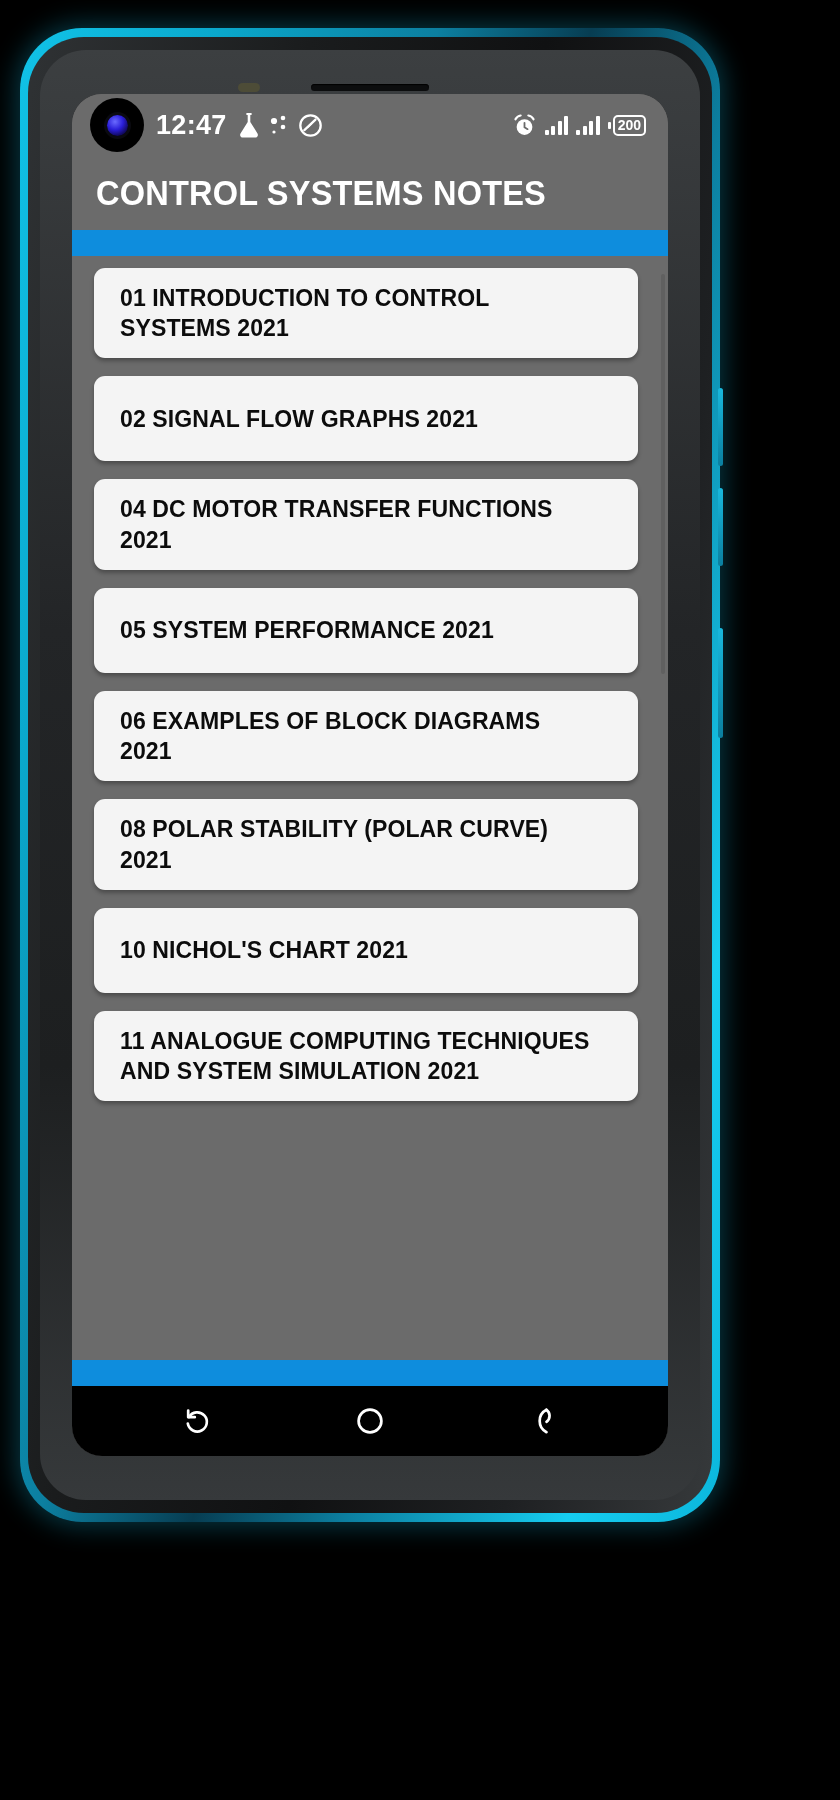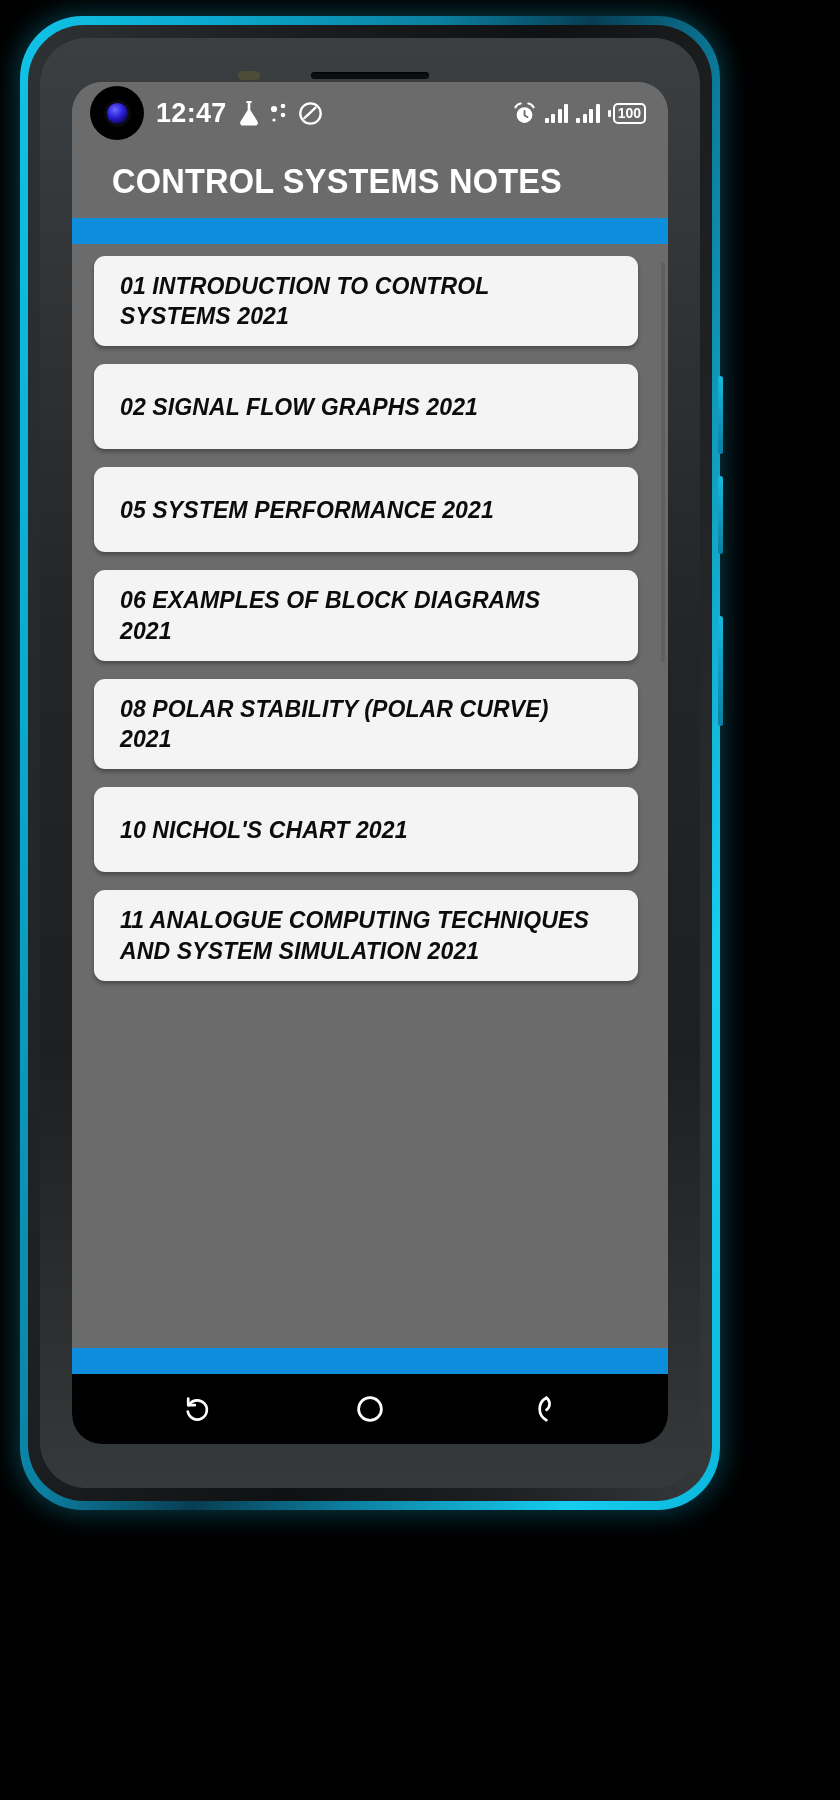--- a/index.html
+++ b/index.html
@@ -5,21 +5,21 @@
   * { box-sizing: border-box; margin:0; padding:0; }
   html,body {
     width:840px; height:1800px;
     background:#000;
     font-family:"Liberation Sans", sans-serif;
     overflow:hidden;
   }
 
   
   #phone-frame{
-    position:absolute; left:20px; top:16px;
+    position:absolute; left:20px; top:28px;
     width:700px; height:1494px;
   }
   .edge-glow{
     position:absolute; inset:0;
     border-radius:62px;
     background:linear-gradient(105deg,#11c3e8 0%,#0aa8cc 18%,#0c7fa0 38%,#073d52 52%,#0c7fa0 66%,#16cdf0 86%,#0bb6dc 100%);
     box-shadow:0 0 26px 4px rgba(20,190,230,.30);
   }
   .edge-inner{
     position:absolute; left:8px; top:9px; right:8px; bottom:9px;
@@ -106,38 +106,37 @@
     padding:0 3px; height:21px;
     display:flex; align-items:center; justify-content:center;
     font-size:14px; font-weight:700; line-height:1;
   }
 
   
   .titlebar{
     flex:none; height:74px;
     background:#6b6b6b;
     display:flex; align-items:center;
-    padding:0 40px;
+    padding:0 24px;
   }
   .title-text{
     color:#fff; font-size:35px; font-weight:700;
     letter-spacing:.2px;
     transform:scaleX(.93); transform-origin:left center;
     white-space:nowrap;
   }
 
   .blue-bar{ flex:none; height:26px; background:#0e8ddd; }
 
   
   .list-wrap{
     flex:1 1 auto; position:relative;
     background:#6b6b6b;
     overflow:hidden;
     padding:12px 8px 0 0;
-    font-style:italic;
   }
   .list{
     padding:0 22px;
     display:flex; flex-direction:column; gap:18px;
   }
   .card{
     background:#f4f4f4;
     border-radius:11px;
     min-height:85px;
     display:flex; align-items:center;
@@ -238,38 +237,41 @@
 
             <span class="bars">
               <i></i>
                 <i></i>
                 <i></i>
                 <i></i>
             </span>
 
             <span class="batt">
               <span class="batt-tip"></span>
-              <span class="batt-body">100</span>
+              <span class="batt-body">200</span>
             </span>
           </div>
         </div>
 
         <div class="titlebar">
           <div class="title-text">CONTROL SYSTEMS NOTES</div>
         </div>
 
         <div class="blue-bar"></div>
 
         <div class="list-wrap">
           <div class="list" id="notes-list">
               <div class="card">
                 <div class="card-label">01 INTRODUCTION TO CONTROL SYSTEMS 2021</div>
               </div>
               <div class="card">
                 <div class="card-label">02 SIGNAL FLOW GRAPHS 2021</div>
+              </div>
+              <div class="card">
+                <div class="card-label">04 DC MOTOR TRANSFER FUNCTIONS  2021</div>
               </div>
               <div class="card">
                 <div class="card-label">05 SYSTEM PERFORMANCE 2021</div>
               </div>
               <div class="card">
                 <div class="card-label">06 EXAMPLES OF BLOCK DIAGRAMS 2021</div>
               </div>
               <div class="card">
                 <div class="card-label">08 POLAR STABILITY (POLAR CURVE) 2021</div>
               </div>

